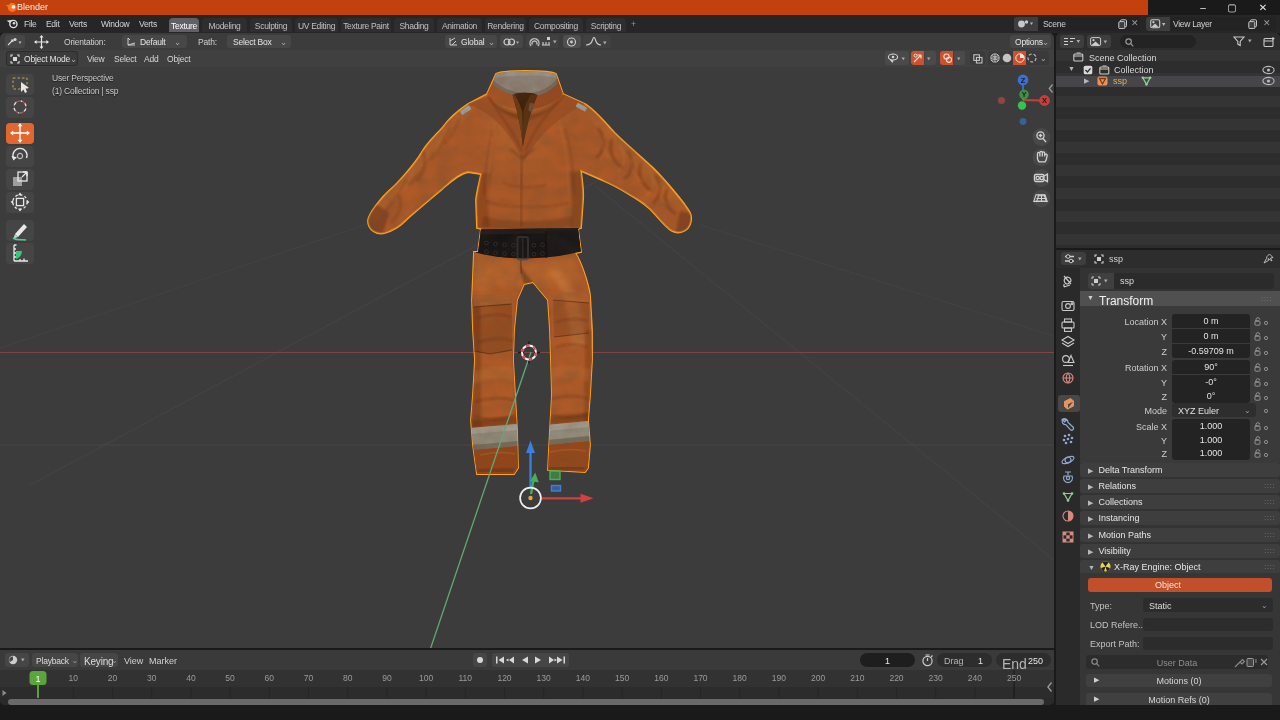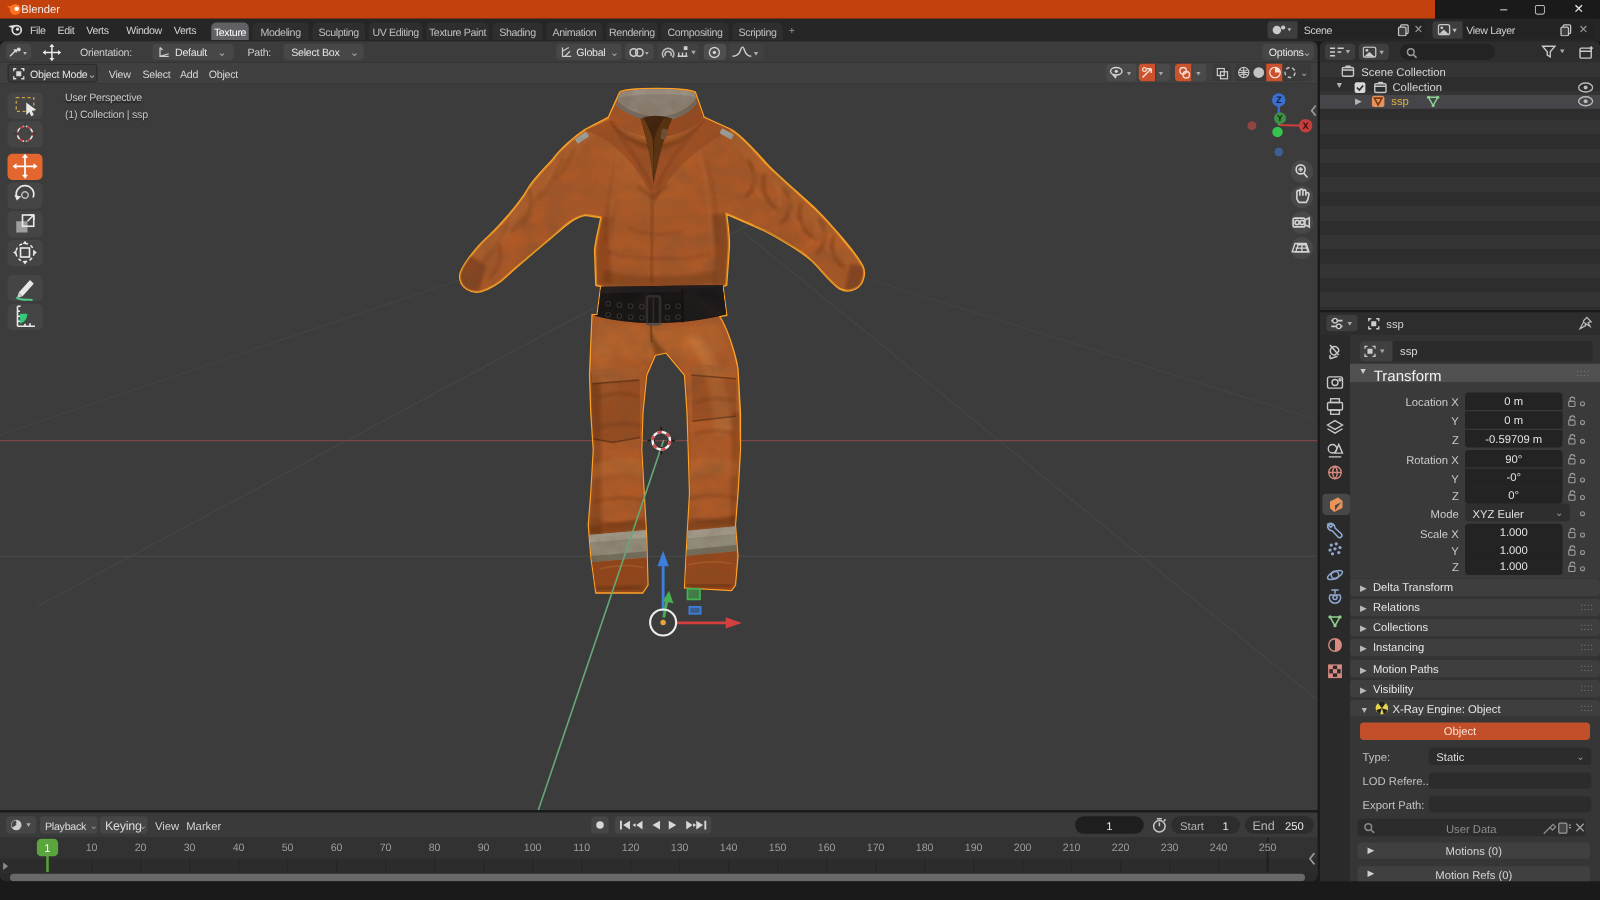--- a/index.html
+++ b/index.html
@@ -901,24 +901,24 @@
         <path d="M73 1.5 v7 h-1.5 v-7 Z M65 1.5 L70.5 5 L65 8.5 Z"></path>
       </g>
     </svg>
     <div class="abs" style="left:860px;top:3px;width:55px;height:14px;background:#1e1e1e;border-radius:7px"></div>
     <div class="abs" style="left:860px;top:6px;width:55px;text-align:center;font-size:9px;color:#e8e8e8">1</div>
     <svg class="abs" style="left:921px;top:4px" width="13" height="13" viewBox="0 0 13 13">
       <circle cx="6.5" cy="7" r="4.6" fill="none" stroke="#c9c9c9" stroke-width="1.2"></circle>
       <path d="M6.5 7 V4 M4.5 1 h4 M10 3 l1.5 -1.5" stroke="#c9c9c9" stroke-width="1.2" fill="none"></path>
     </svg>
     <div class="abs" style="left:937px;top:3px;width:55px;height:14px;background:#2d2d2d;border-radius:7px"></div>
-    <div class="abs small" style="left:944px;top:6px;color:#b5b5b5;font-size:9px">Start</div>
+    <div class="abs small" style="left:944px;top:6px;color:#b5b5b5;font-size:9px">Drag</div>
     <div class="abs small" style="left:978px;top:6px;color:#e5e5e5;font-size:9px">1</div>
     <div class="abs" style="left:996px;top:3px;width:55px;height:14px;background:#2d2d2d;border-radius:7px"></div>
-    <div class="abs small" style="left:1002px;top:6px;color:#b5b5b5;font-size:10px">End</div>
+    <div class="abs small" style="left:1002px;top:6px;color:#b5b5b5;font-size:14px">End</div>
     <div class="abs small" style="left:1028px;top:6px;color:#e5e5e5;font-size:9px">250</div>
 
     <div class="abs" style="left:0;top:20px;width:1054px;height:17px;background:#323232"></div>
     <div class="abs" style="left:0;top:37px;width:1054px;height:11px;background:#2c2c2c"></div>
     <svg class="abs" style="left:0;top:20px" width="1054" height="28" viewBox="0 0 1054 28">
       <g stroke="#262626" stroke-width="1">
         <line x1="73.3" y1="17" x2="73.3" y2="28"></line>
           <line x1="112.5" y1="17" x2="112.5" y2="28"></line>
         <line x1="151.7" y1="17" x2="151.7" y2="28"></line>
           <line x1="190.9" y1="17" x2="190.9" y2="28"></line>

